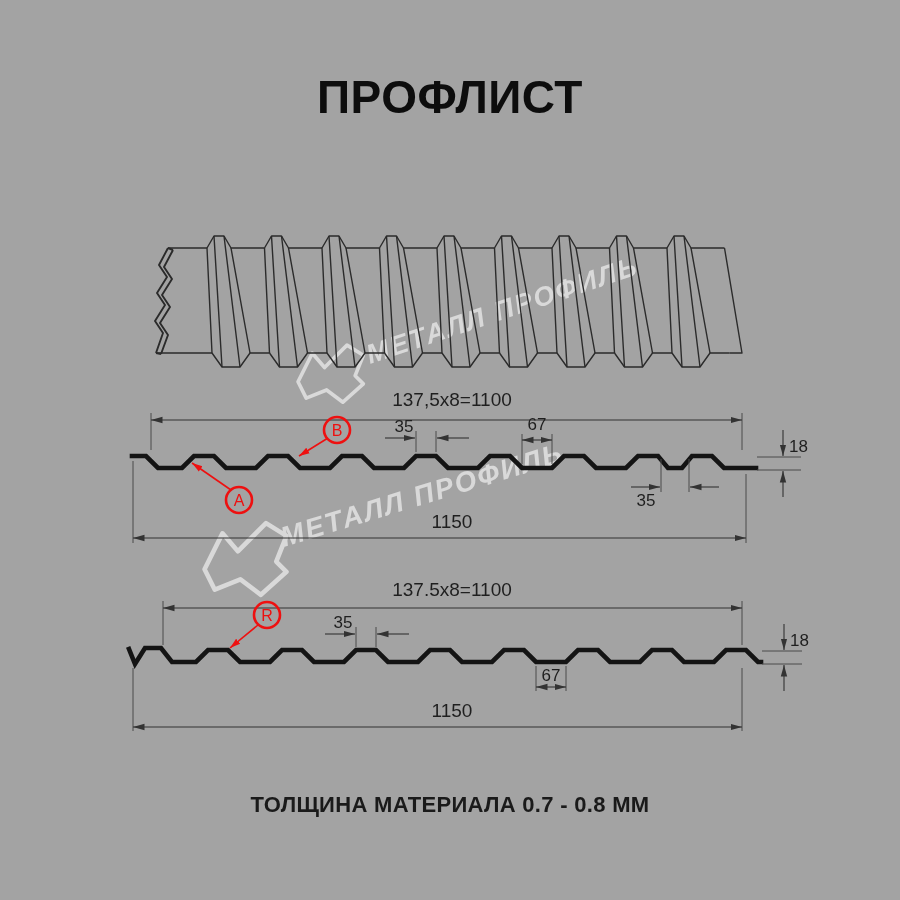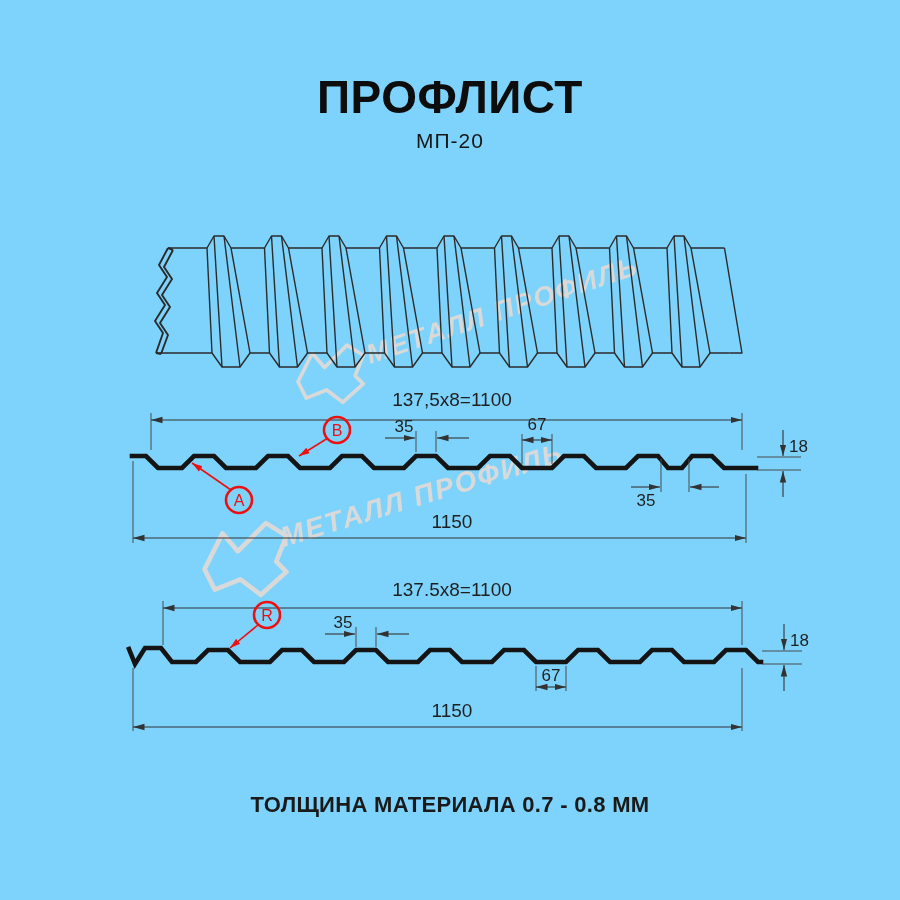--- a/index.html
+++ b/index.html
@@ -1,16 +1,16 @@
 <!DOCTYPE html>
 <html><head>
 <meta charset="utf-8">
 <style>
   html,body{margin:0;padding:0;background:#fff;}
-  .page{position:relative;width:900px;height:900px;background:#7dd3fc;overflow:hidden;
+  .page{position:relative;width:900px;height:900px;background:#a3a3a3;overflow:hidden;
         font-family:"Liberation Sans",sans-serif;color:#111;}
   .title{position:absolute;top:70px;left:0;width:900px;text-align:center;
          font-size:46px;font-weight:700;letter-spacing:0.5px;color:#0d0d0d;margin:0;}
   .subtitle{position:absolute;top:129px;left:0;width:900px;text-align:center;
             font-size:21px;font-weight:400;letter-spacing:1px;color:#161616;}
   .footer{position:absolute;top:792px;left:0;width:900px;text-align:center;
           font-size:22px;font-weight:600;letter-spacing:0.3px;color:#1a1a1a;}
   svg.scene{position:absolute;top:0;left:0;}
   .wire{stroke:#2b2b2b;stroke-width:1.4;fill:none;stroke-linejoin:round;}
   .wire-heavy{stroke:#2b2b2b;stroke-width:1.9;fill:none;stroke-linejoin:round;}
@@ -23,21 +23,20 @@
   .dtxt-big{fill:#1f1f1f;font-size:19px;font-family:"Liberation Sans",sans-serif;}
   .red{stroke:#ee1010;fill:none;}
   .redtxt{fill:#ee1010;font-size:16px;font-family:"Liberation Sans",sans-serif;}
 </style>
 </head>
 <body>
 
 <div class="page">
 
   <h1 class="title">ПРОФЛИСТ</h1>
-  <div class="subtitle">МП-20</div>
 
   <svg class="scene" width="900" height="900" viewBox="0 0 900 900">
     <defs>
       <marker id="mA" markerUnits="userSpaceOnUse" markerWidth="12" markerHeight="8" refX="11.5" refY="4" orient="auto-start-reverse">
         <path d="M0,0.8 L11.5,4 L0,7.2 Z" fill="#333"></path>
       </marker>
       <marker id="mRed" markerUnits="userSpaceOnUse" markerWidth="11" markerHeight="8" refX="10.5" refY="4" orient="auto">
         <path d="M0,0.8 L10.5,4 L0,7.2 Z" fill="#ee1010"></path>
       </marker>
       <g id="rib3d">

